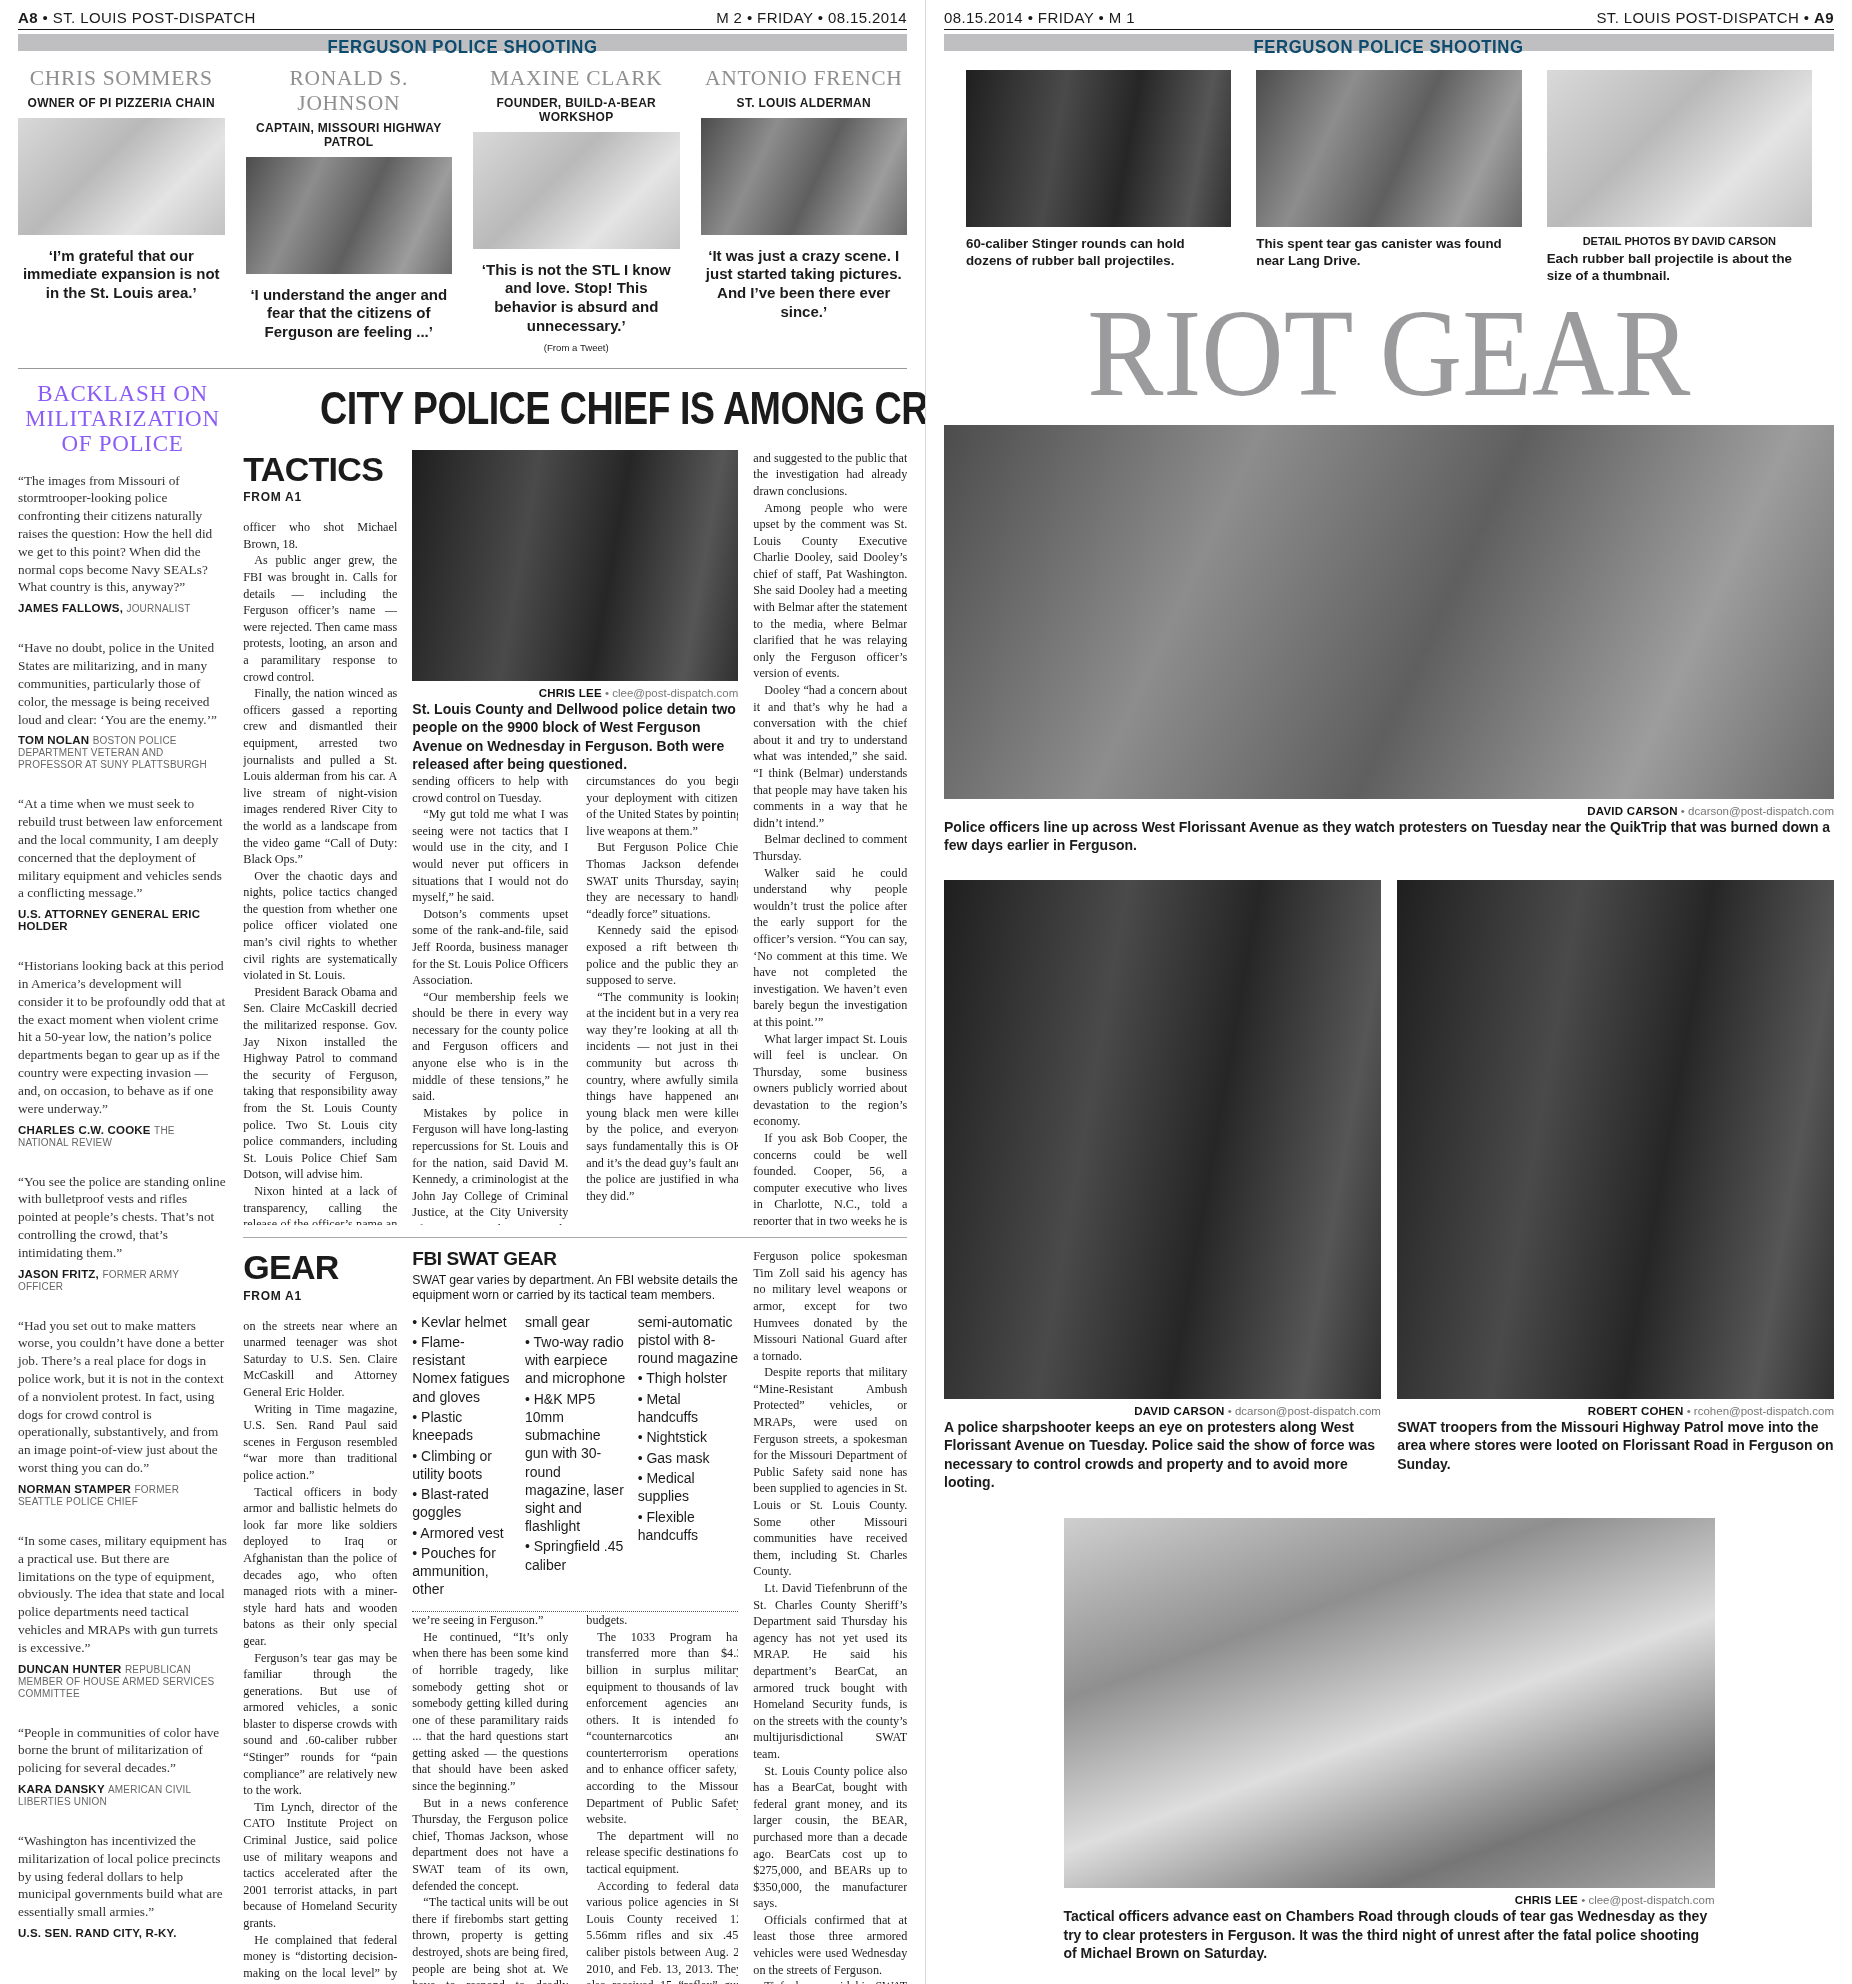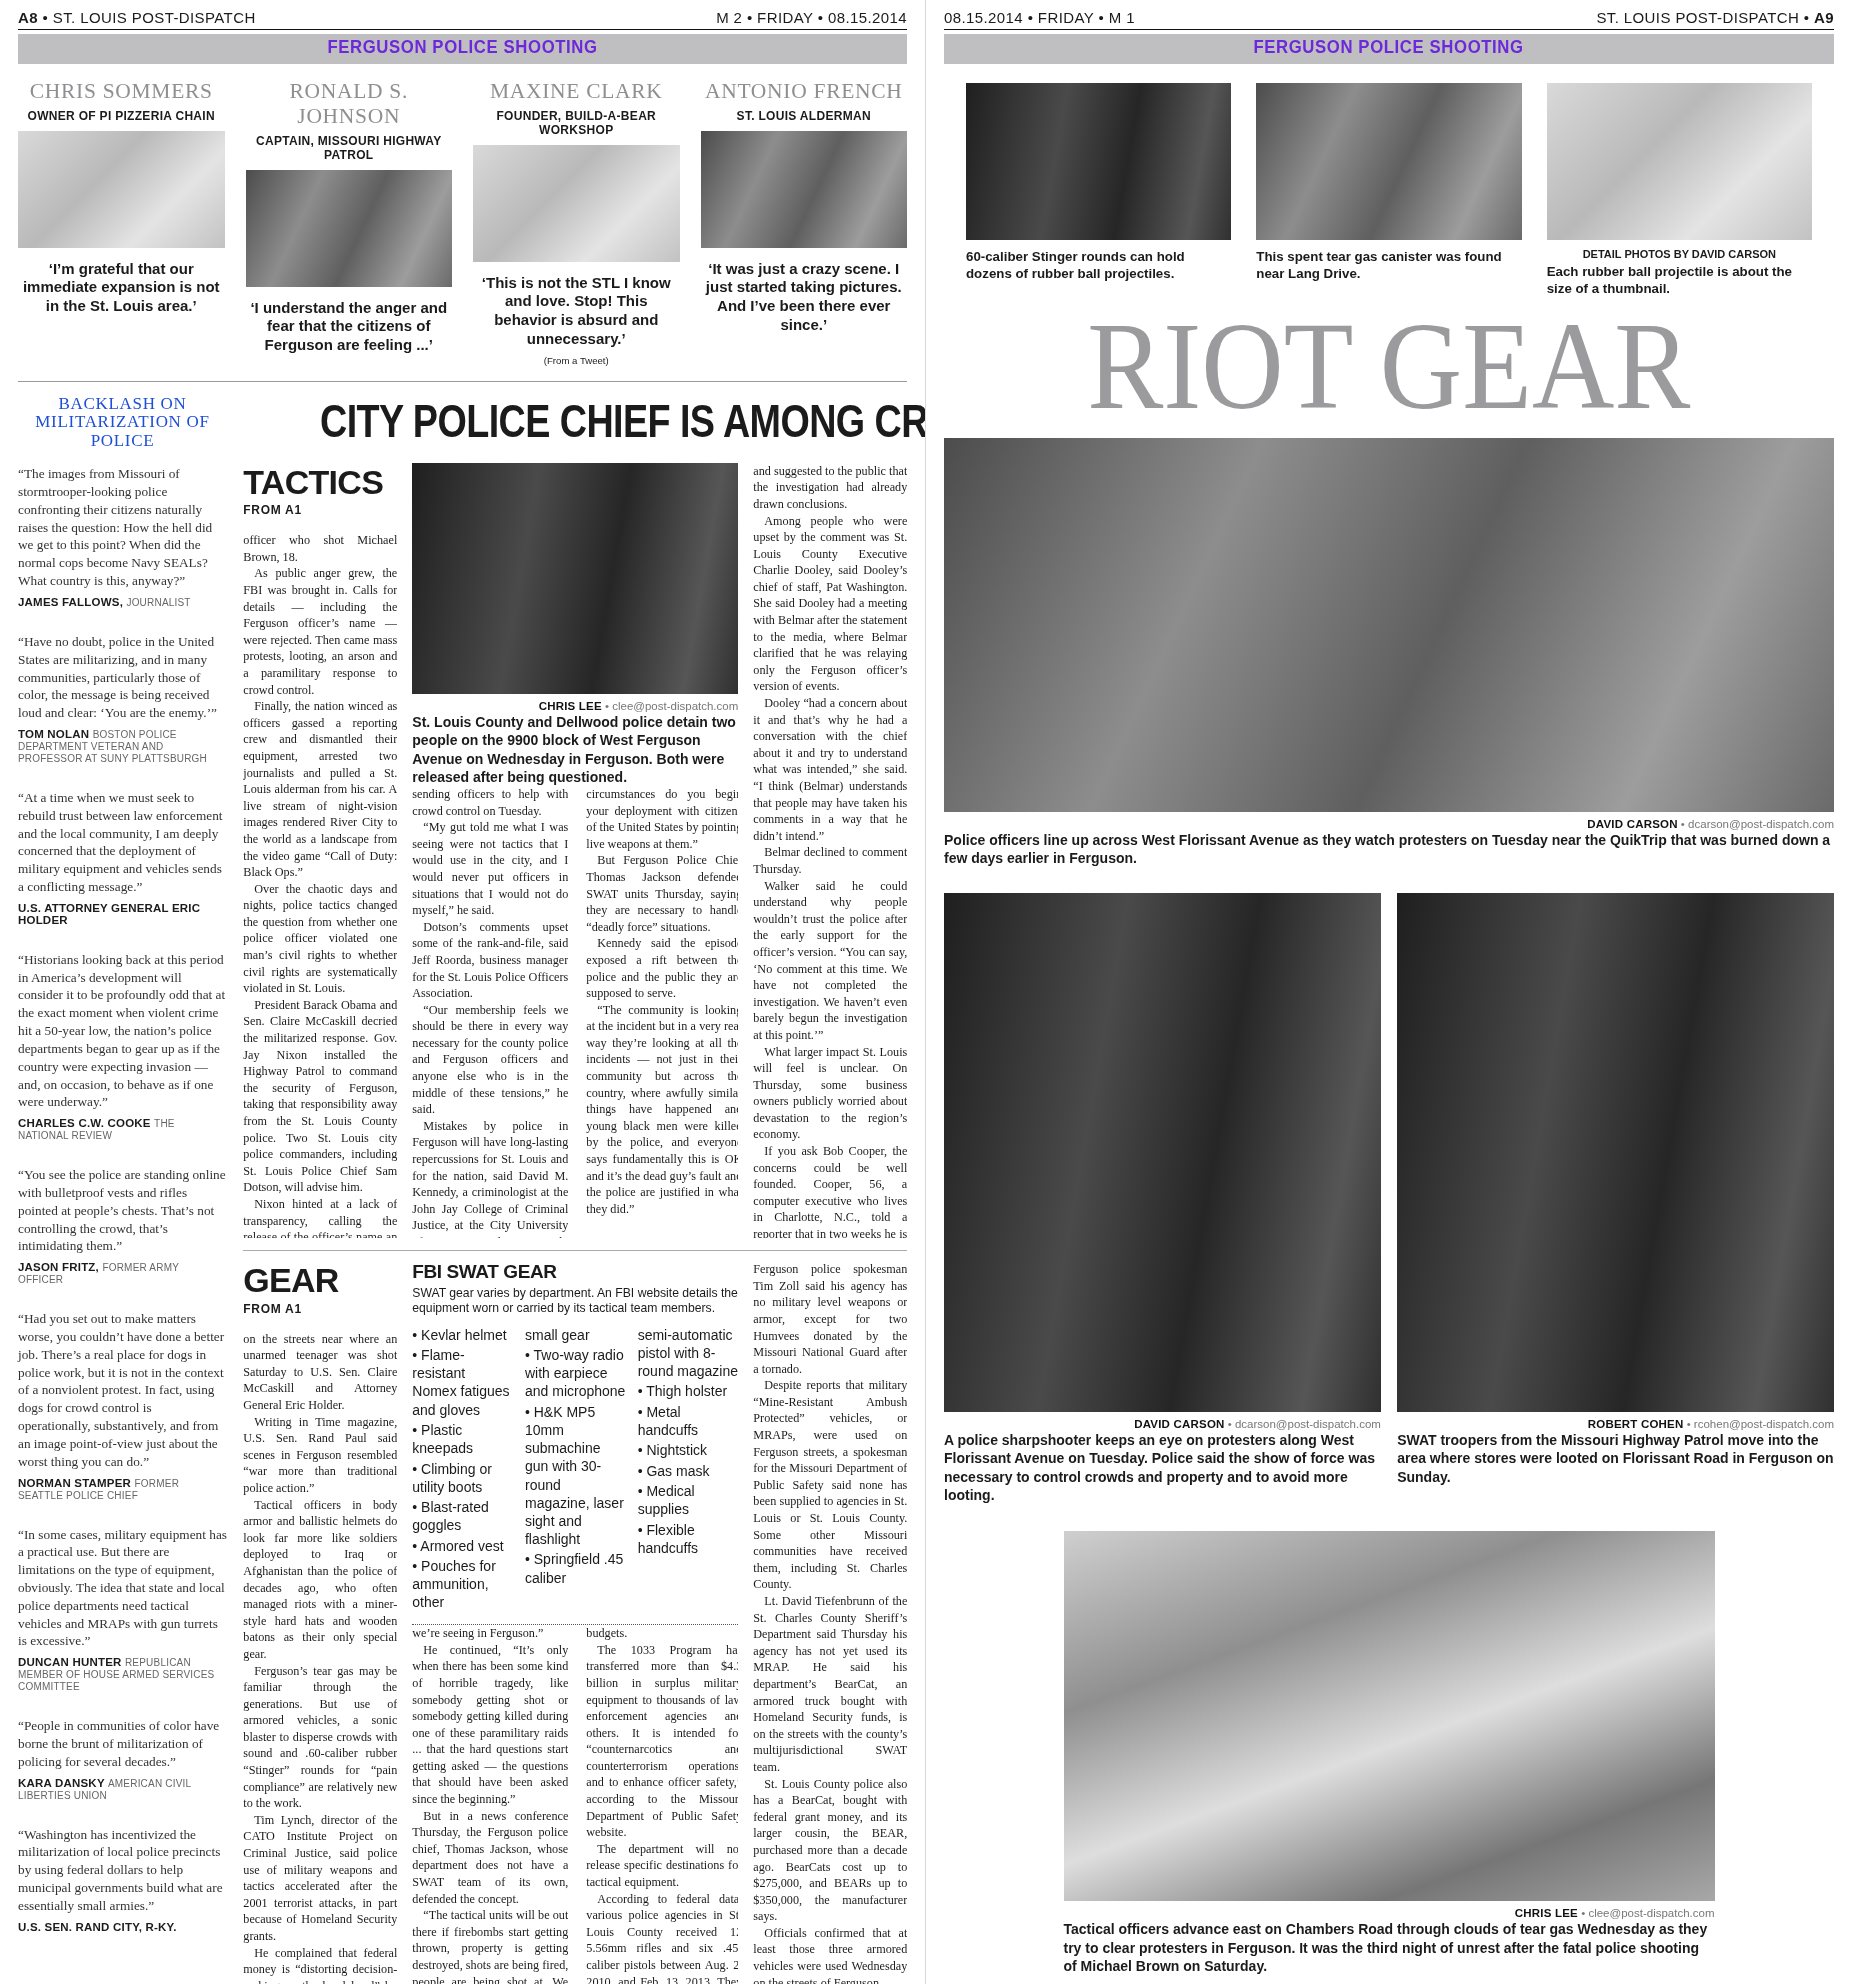--- a/index.html
+++ b/index.html
@@ -6,42 +6,42 @@
   .spread{width:1852px;height:1985px;background:#ffffff;display:flex;margin:0 auto;
           font-family:"Liberation Serif",serif;color:#1b1b1b;overflow:hidden;}
   .page{width:926px;height:1985px;box-sizing:border-box;padding:4.4px 18px 0 18px;overflow:hidden;position:relative;}
   .page.left{border-right:0.7px solid #d8d8d6;}
 
   
   .pghead{display:flex;justify-content:space-between;align-items:flex-end;
           font-family:"Liberation Sans",sans-serif;font-size:15px;letter-spacing:0.4px;
           padding:4.4px 0 3.7px 0;border-bottom:1.5px solid #111;}
   .pghead b{font-weight:bold;}
-  .banner{margin-top:3.7px;height:30px;background:#bfbfc1;color:#6d28d9;text-align:center;
+  .banner{margin-top:3.7px;height:17px;background:#bfbfc1;color:#0c4a6e;text-align:center;
           font-family:"Liberation Sans",sans-serif;font-weight:bold;font-size:19px;
           letter-spacing:0.7px;line-height:25px;}
   .banner span{display:inline-block;transform:scaleX(.88);transform-origin:center;}
 
   
   .profiles{display:flex;gap:21px;margin-top:15px;}
   .profile{flex:1;text-align:center;}
   .profile .pname{font-family:"Liberation Serif",serif;color:#8f8f92;font-size:21.5px;letter-spacing:0.7px;}
   .profile .ptitle{font-family:"Liberation Sans",sans-serif;font-weight:bold;font-size:12px;
                    letter-spacing:0.3px;margin-top:5.2px;}
   .profile .photo{height:117px;margin-top:7.4px;}
   .profile .pquote{font-family:"Liberation Sans",sans-serif;font-weight:bold;font-size:15px;
                    line-height:1.25;margin-top:12px;}
   .profile .pnote{font-family:"Liberation Sans",sans-serif;font-size:9.6px;margin-top:6px;}
 
   .hrule{border-top:0.7px solid #999;margin:15px 0 0 0;}
 
   
   .maingrid{display:flex;gap:16.3px;margin-top:9px;}
   .sidebar{width:209px;flex:none;}
-  .sidebar .btitle{font-family:"Liberation Serif",serif;color:#1d4ed8;font-size:17px;
+  .sidebar .btitle{font-family:"Liberation Serif",serif;color:#8b5cf6;font-size:23px;
                    line-height:1.08;text-align:center;letter-spacing:0.7px;margin:4.4px 0 15px 0;}
   .bq{font-size:13.3px;line-height:1.34;color:#333;margin:0 0 6px 0;}
   .battr{font-family:"Liberation Sans",sans-serif;font-size:11.5px;font-weight:bold;
          letter-spacing:0.2px;margin:0 0 1.5px 0;}
   .battr .role{font-weight:normal;color:#666;font-size:10px;}
   .bblock{margin-bottom:25px;}
 
   .mainarea{flex:1;min-width:0;}
   .bigheadline{font-family:"Liberation Sans",sans-serif;font-weight:bold;font-size:46px;
                text-align:center;margin:3px 0 15px 0;white-space:nowrap;}

